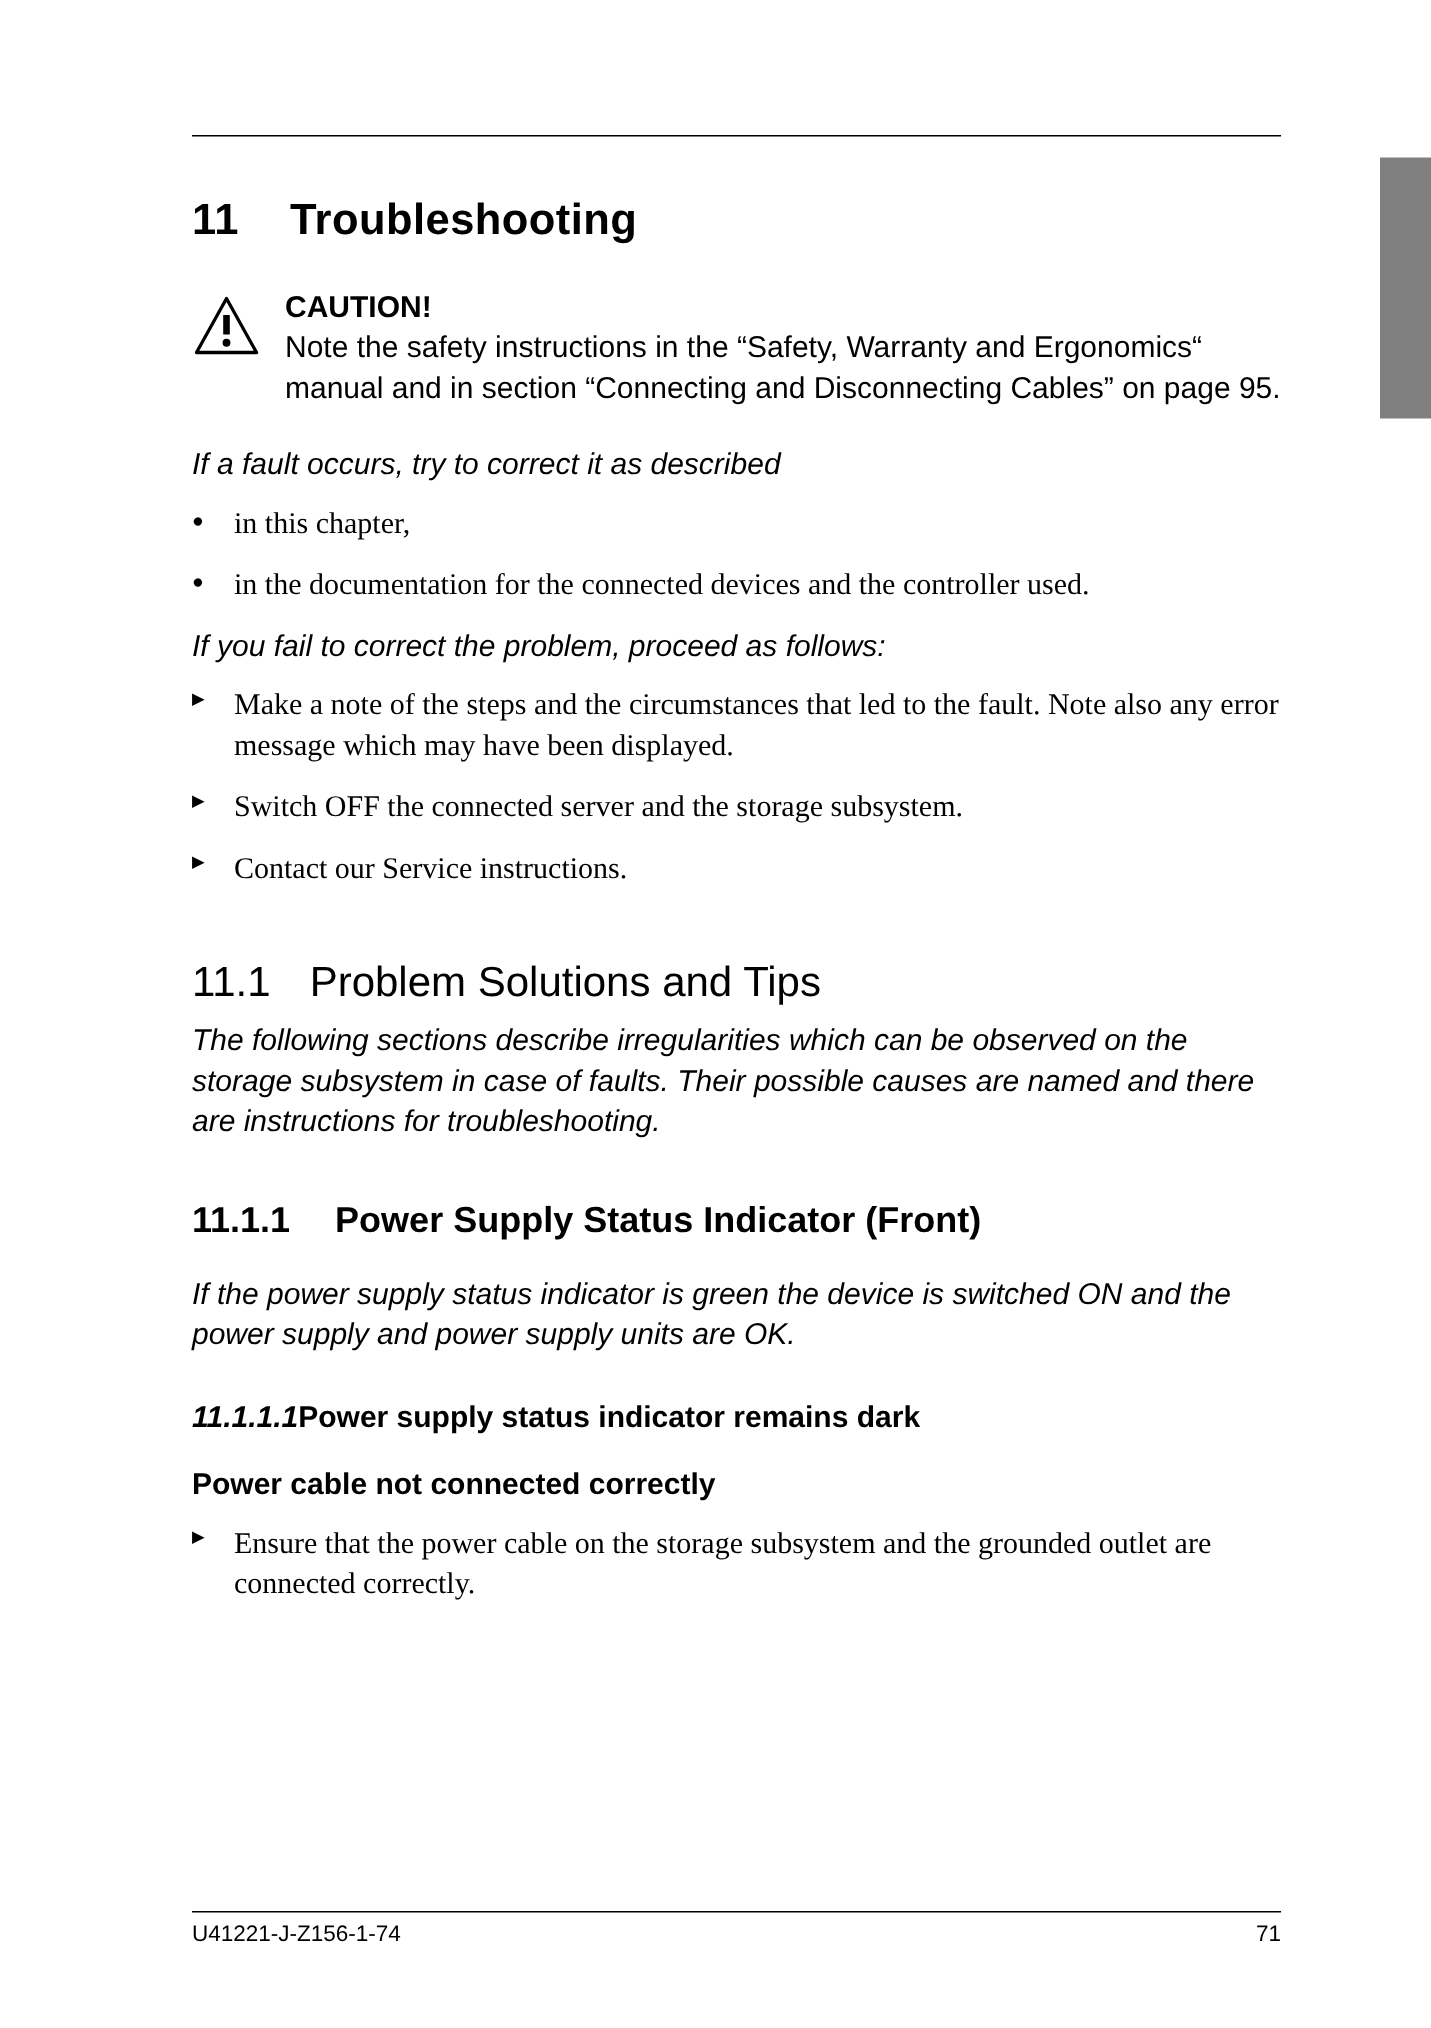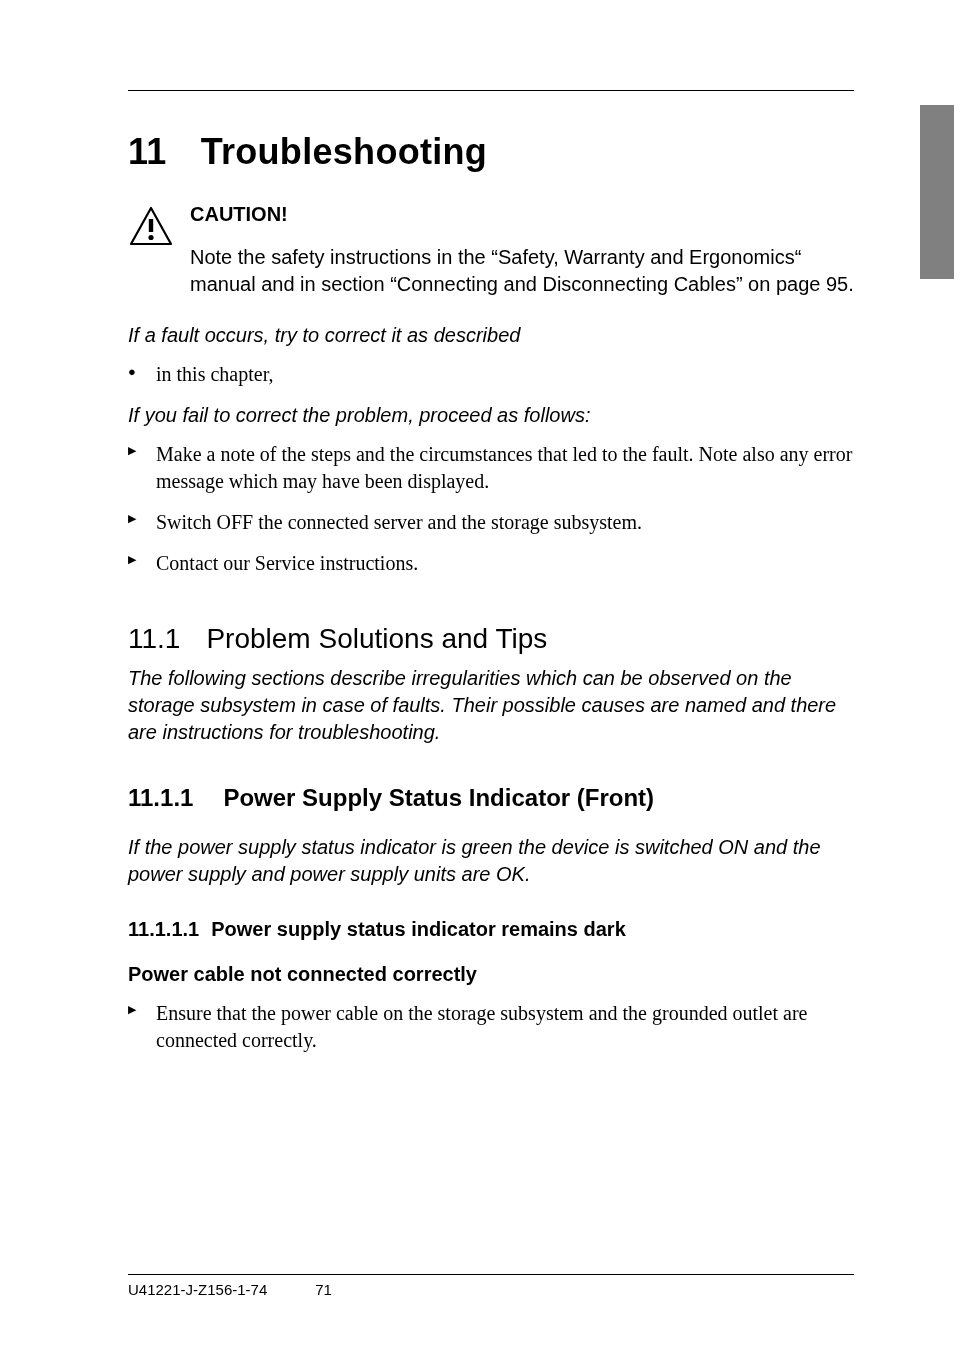--- a/index.html
+++ b/index.html
@@ -25,21 +25,21 @@
     }
     .side-tab {
       position: absolute;
       right: 0;
       top: 105px;
       width: 34px;
       height: 174px;
       background: #808080;
     }
     h1.chapter-title {
-      font-size: 36px;
+      font-size: 29px;
       font-weight: bold;
       margin-bottom: 30px;
       letter-spacing: 0.3px;
     }
     h1.chapter-title .chapter-num {
       display: inline-block;
       margin-right: 34px;
     }
     .caution-block {
       display: flex;
@@ -51,21 +51,21 @@
       width: 50px;
       margin-right: 12px;
       margin-top: 2px;
     }
     .caution-text {
       flex: 1;
     }
     .caution-heading {
       font-weight: bold;
       font-size: 20px;
-      margin-bottom: 18px;
+      margin-bottom: 2px;
     }
     .caution-body {
       font-size: 20px;
       line-height: 1.35;
     }
     p.body {
       font-size: 20px;
       line-height: 1.35;
       margin-bottom: 12px;
       font-style: italic;
@@ -118,39 +118,41 @@
       margin-right: 30px;
     }
     h4.subsubsection-title {
       font-size: 20px;
       font-weight: bold;
       margin-top: 30px;
       margin-bottom: 22px;
     }
     h4.subsubsection-title .subsubsec-num {
       display: inline-block;
-      margin-right: 12px;
+      margin-right: 0;
+      font-style: italic;
     }
     .run-in-heading {
       font-size: 20px;
       font-weight: bold;
       margin-bottom: 14px;
     }
     .footer {
       position: absolute;
       left: 128px;
       right: 100px;
       bottom: 54px;
     }
     .footer-rule {
       border-top: 1.5px solid #000;
       margin-bottom: 6px;
     }
     .footer-row {
       display: flex;
+      justify-content: space-between;
       font-size: 15px;
       gap: 48px;
     }
   </style>
 </head>
 <body>
 
 <div class="page">
   <div class="top-rule"></div>
   <div class="side-tab"></div>
@@ -170,20 +172,21 @@
     <div class="caution-text">
       <div class="caution-heading">CAUTION!</div>
       <div class="caution-body">Note the safety instructions in the “Safety, Warranty and Ergonomics“ manual and in section “Connecting and Disconnecting Cables” on page 95.</div>
     </div>
   </div>
 
   <p class="body">If a fault occurs, try to correct it as described</p>
 
   <ul class="bullet-list">
     <li>in this chapter,</li>
+    <li>in the documentation for the connected devices and the controller used.</li>
   </ul>
 
   <p class="body">If you fail to correct the problem, proceed as follows:</p>
 
   <ul class="arrow-list">
     <li>Make a note of the steps and the circumstances that led to the fault. Note also any error message which may have been displayed.</li>
     <li>Switch OFF the connected server and the storage subsystem.</li>
     <li>Contact our Service instructions.</li>
   </ul>
 

